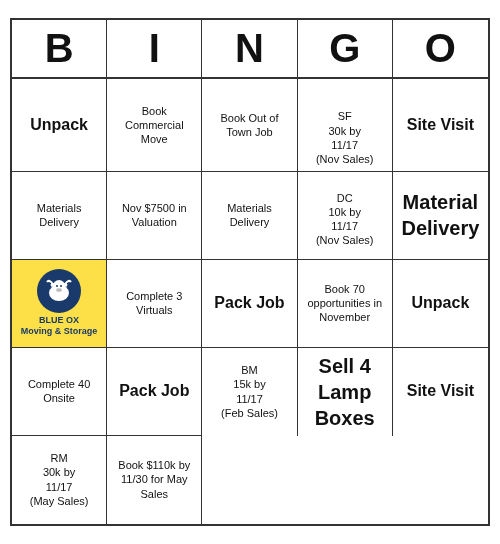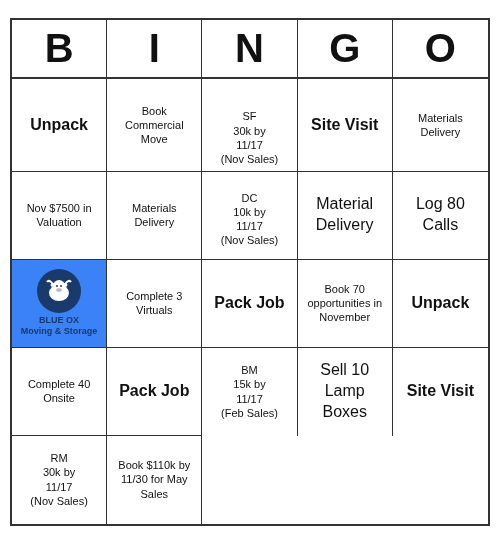--- a/index.html
+++ b/index.html
@@ -52,28 +52,28 @@
     .cell-text {
       font-size: 13px;
       line-height: 1.3;
       color: #111;
     }
     .cell-text.large {
       font-size: 16px;
       font-weight: bold;
     }
     .cell-text.medium {
-      font-size: 16px;
-      font-weight: normal;
+      font-size: 20px;
+      font-weight: bold;
     }
     .cell-text.small {
       font-size: 11px;
     }
     .cell-center {
-      background: #3b82f6;
+      background: #fde047;
       display: flex;
       flex-direction: column;
       align-items: center;
       justify-content: center;
       padding: 4px;
     }
     .blue-ox-logo {
       display: flex;
       flex-direction: column;
       align-items: center;
@@ -109,20 +109,23 @@
   </div>
   <div class="bingo-grid">
 
     <div class="bingo-cell">
       <span class="cell-text large">Unpack</span>
     </div>
     <div class="bingo-cell">
       <span class="cell-text small">Book Commercial Move</span>
     </div>
     <div class="bingo-cell">
+      <span class="cell-text small">Book Out of Town Job</span>
+    </div>
+    <div class="bingo-cell">
       <span class="cell-text small" style="white-space:pre-line;margin-top:26px;">SF
 30k by
 11/17
 (Nov Sales)</span>
     </div>
 
     <div class="bingo-cell">
       <span class="cell-text large">Site Visit</span>
     </div>
     <div class="bingo-cell">
@@ -136,23 +139,20 @@
     </div>
     <div class="bingo-cell">
       <span class="cell-text small" style="white-space:pre-line;margin-top:8px;">DC
 10k by
 11/17
 (Nov Sales)</span>
     </div>
 
     <div class="bingo-cell">
       <span class="cell-text medium">Material Delivery</span>
-    </div>
-    <div class="bingo-cell">
-      <span class="cell-text medium">Log 80 Calls</span>
     </div>
     <div class="bingo-cell cell-center">
       <div class="blue-ox-logo">
         <div class="ox-circle">
           <svg width="36" height="36" viewBox="0 0 36 36">
 
             <ellipse cx="18" cy="20" rx="10" ry="8" fill="#fff"></ellipse>
             <circle cx="18" cy="13" r="6" fill="#fff"></circle>
 
             <path d="M12 11 Q8 6 6 9" stroke="#fff" stroke-width="2" fill="none"></path>
@@ -192,28 +192,28 @@
       <span class="cell-text large">Pack Job</span>
     </div>
     <div class="bingo-cell">
       <span class="cell-text small" style="white-space:pre-line;">BM
 15k by
 11/17
 (Feb Sales)</span>
     </div>
 
     <div class="bingo-cell">
-      <span class="cell-text medium">Sell 10 Lamp Boxes</span>
+      <span class="cell-text medium">Sell 4 Lamp Boxes</span>
     </div>
     <div class="bingo-cell">
       <span class="cell-text large">Site Visit</span>
     </div>
     <div class="bingo-cell">
       <span class="cell-text small" style="white-space:pre-line;">RM
 30k by
 11/17
-(Nov Sales)</span>
+(May Sales)</span>
     </div>
     <div class="bingo-cell">
       <span class="cell-text small">Book $110k by 11/30 for May Sales</span>
     </div>
   </div>
 </div>
 
 </body></html>

